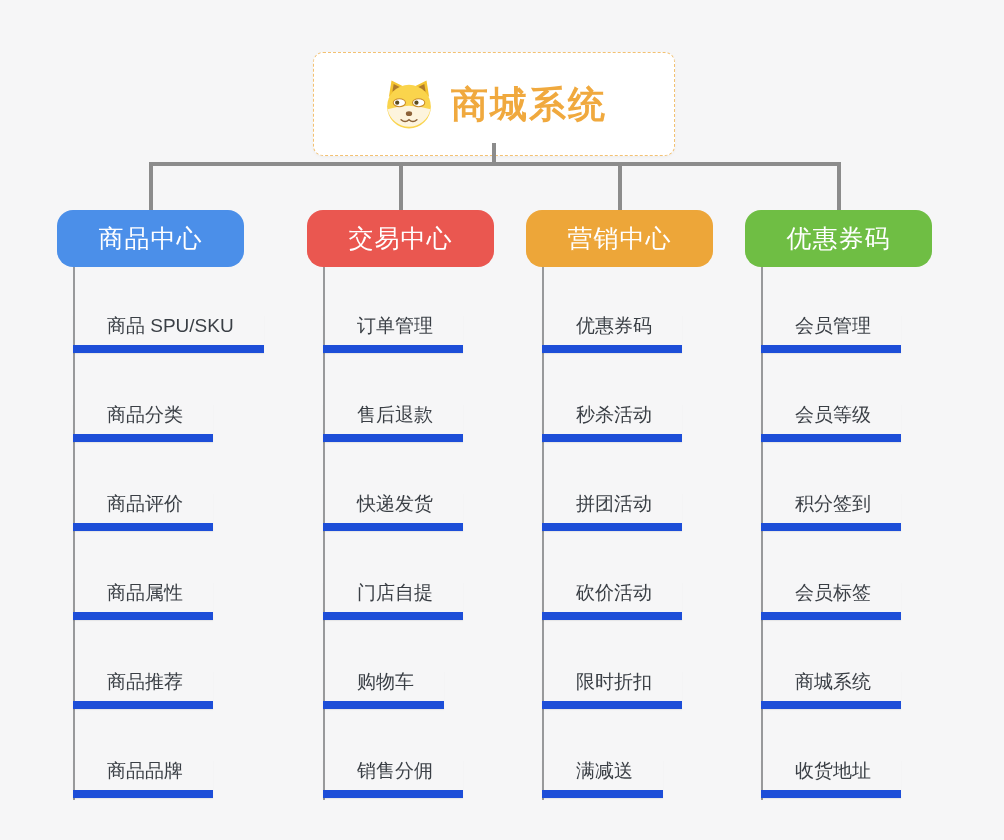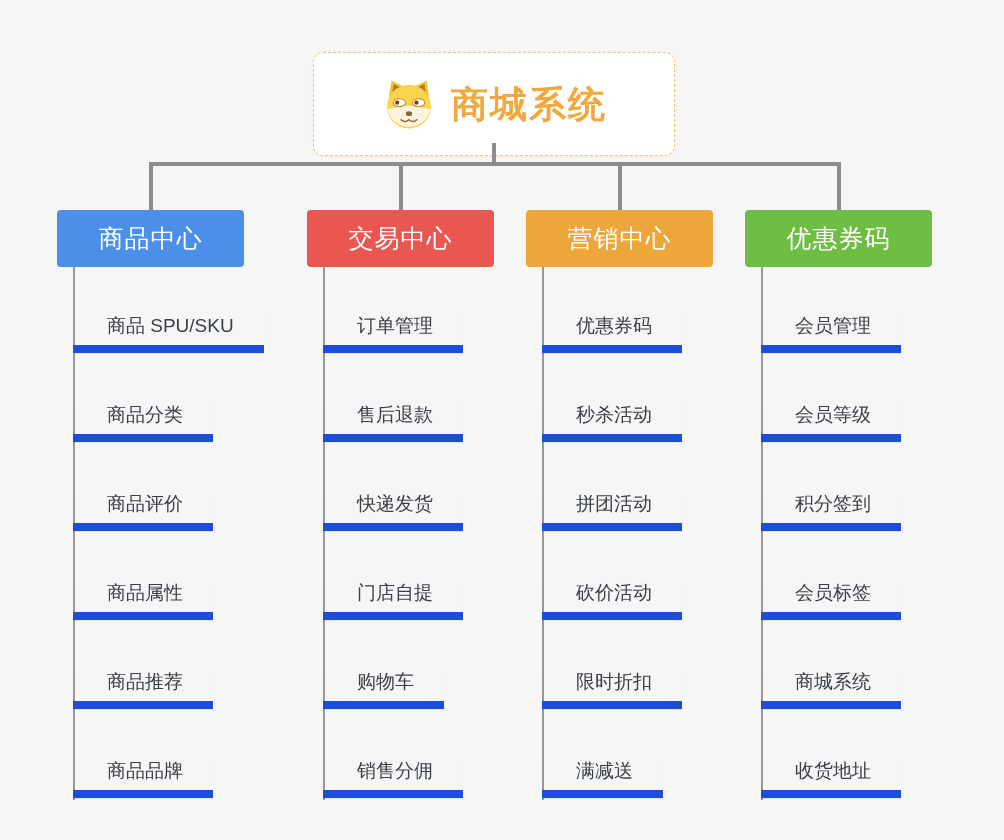--- a/index.html
+++ b/index.html
@@ -36,21 +36,21 @@
   .drop.d3 { left:618px; } .drop.d4 { left:837px; }
 
   
   .branch-group { position:absolute; top:210px; width:260px; }
   .branch-group.c1 { left:57px; }
   .branch-group.c2 { left:307px; }
   .branch-group.c3 { left:526px; }
   .branch-group.c4 { left:745px; }
 
   .branch-header {
-    width:187px; height:57px; border-radius:4px;
+    width:187px; height:57px; border-radius:16px;
     display:flex; align-items:center; justify-content:center;
     color:#ffffff; font-size:25px; letter-spacing:1px;
     cursor:pointer;
   }
   .spine {
     position:absolute; left:16px; top:57px;
     width:2px; height:533px; background:#98999b;
   }
   .items { position:absolute; left:16px; top:57px; }
   .item-row { height:89px; display:flex; align-items:flex-end; }

